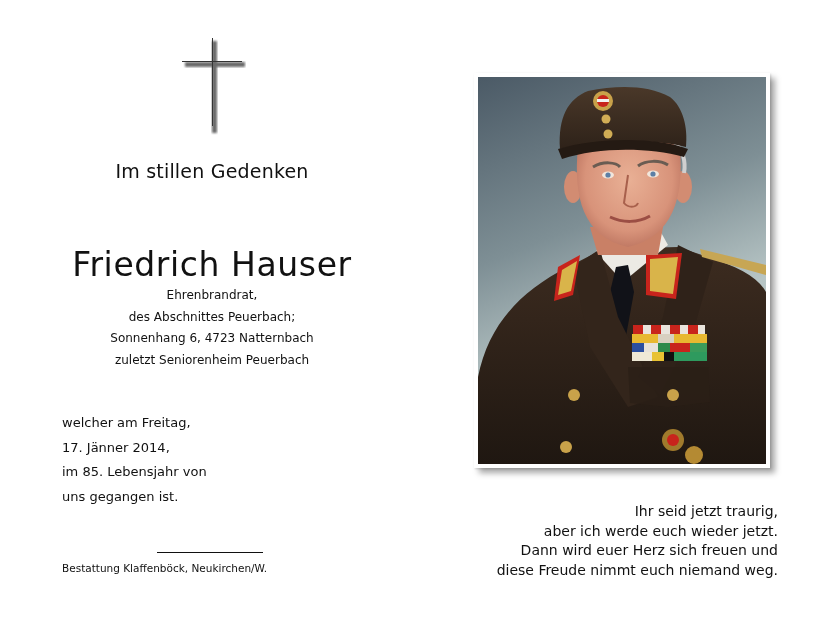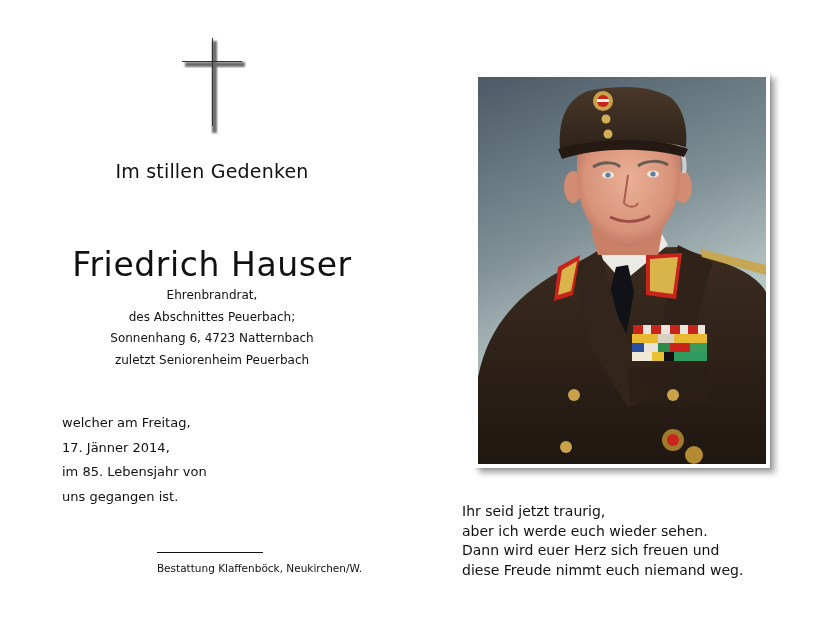--- a/index.html
+++ b/index.html
@@ -20,31 +20,31 @@
 
     .bio { position: absolute; left: 52px; top: 285px; width: 320px; text-align: center;
       font-size: 12px; line-height: 21.5px; }
     .bio .line { display: block; }
 
     .death { position: absolute; left: 62px; top: 411px; width: 300px; text-align: left;
       font-size: 13px; line-height: 24.5px; }
     .death .line { display: block; }
 
     .rule { position: absolute; left: 157px; top: 552px; width: 106px; height: 1px; background: #111; }
-    .undertaker { position: absolute; left: 62px; top: 561px; width: 300px; text-align: right;
+    .undertaker { position: absolute; left: 62px; top: 561px; width: 300px; text-align: left;
       font-size: 10.5px; line-height: 14px; }
 
     
     .photo-frame { position: absolute; left: 474px; top: 73px; width: 296px; height: 395px;
       background: #fff; padding: 4px;
       box-shadow: 5px 5px 6px rgba(0,0,0,0.35), 1px 1px 2px rgba(0,0,0,0.15); }
     .photo { width: 288px; height: 387px; display: block; overflow: hidden; }
 
     
-    .quote { position: absolute; left: 462px; top: 502px; width: 316px; text-align: left;
+    .quote { position: absolute; left: 462px; top: 502px; width: 316px; text-align: right;
       font-size: 14px; line-height: 19.5px; }
     .quote .line { display: block; }
   </style>
 </head>
 <body>
 
 <div class="card">
 
   <svg class="cross" viewBox="0 0 64 100">
     <defs>
@@ -178,17 +178,17 @@
       <circle cx="125" cy="24" r="10" fill="#c9a24a"></circle>
       <circle cx="125" cy="24" r="6" fill="#c8241c"></circle>
       <rect x="119" y="22" width="12" height="3" fill="#f2f2f2"></rect>
       <circle cx="128" cy="42" r="4.5" fill="#d1ad55"></circle>
       <circle cx="130" cy="57" r="4.5" fill="#d1ad55"></circle>
     </svg>
   </div>
 
   <div class="quote">
     <span class="line">Ihr seid jetzt traurig,</span>
-    <span class="line">aber ich werde euch wieder sehen.</span>
+    <span class="line">aber ich werde euch wieder jetzt.</span>
     <span class="line">Dann wird euer Herz sich freuen und</span>
     <span class="line">diese Freude nimmt euch niemand weg.</span>
   </div>
 </div>
 
 </body></html>

